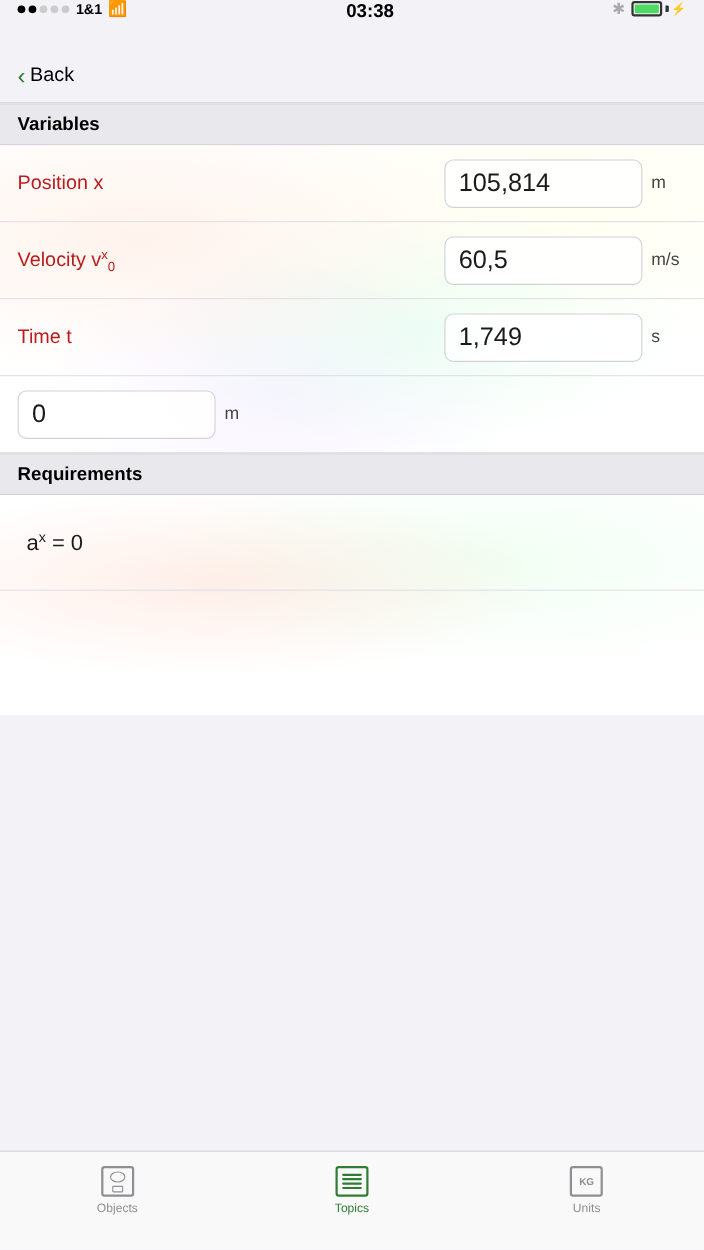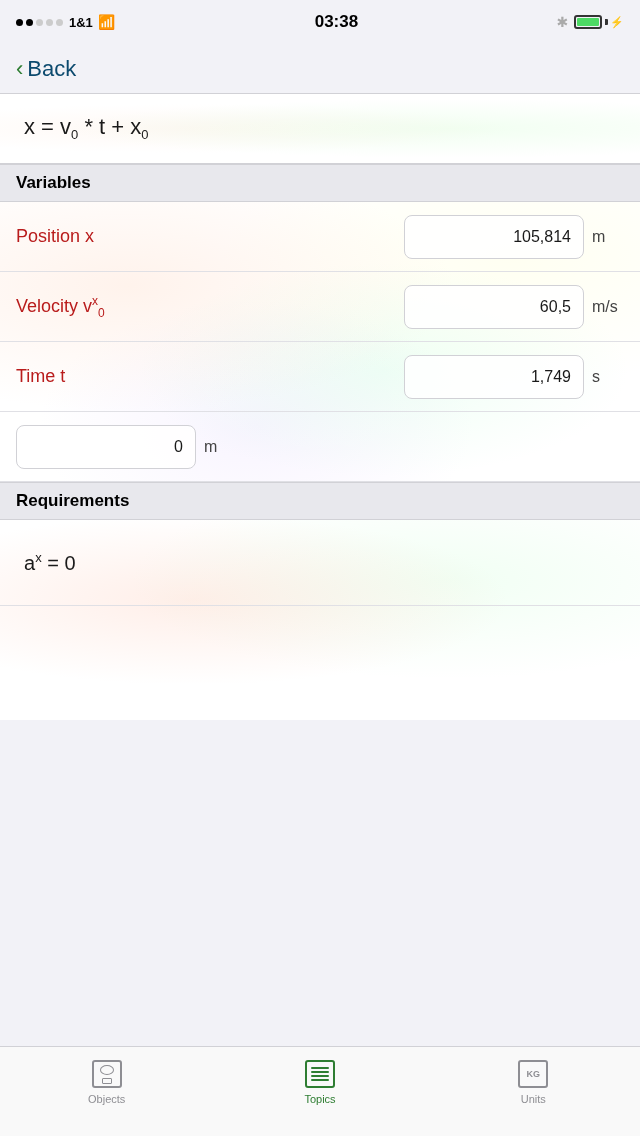--- a/index.html
+++ b/index.html
@@ -12,21 +12,21 @@
       display: flex;
       flex-direction: column;
       overflow-x: hidden;
     }
 
     
     .status-bar {
       height: 44px;
       background: #f2f2f7;
       display: flex;
-      align-items: center;
+      align-items: flex-start;
       justify-content: space-between;
       padding: 0 16px;
       flex-shrink: 0;
     }
     .status-left {
       display: flex;
       align-items: center;
       gap: 6px;
       font-size: 13px;
       font-weight: 600;
@@ -90,21 +90,21 @@
       background: none;
       border: none;
       padding: 0;
     }
     .back-chevron {
       font-size: 22px;
       font-weight: 300;
       line-height: 1;
       color: #2e7d32;
     }
-    .back-label { font-size: 22px; color: #0c4a6e; }
+    .back-label { font-size: 18px; color: #000000; }
 
     
     .content {
       flex: 1;
       background: #f2f2f7;
       overflow-y: auto;
     }
 
     
     .section-header {
@@ -184,22 +184,22 @@
       display: flex;
       align-items: center;
       gap: 8px;
     }
     .variable-input {
       width: 180px;
       height: 44px;
       border: 1px solid #d1d1d6;
       border-radius: 8px;
       background: rgba(255,255,255,0.85);
-      font-size: 16px;
-      text-align: right;
+      font-size: 23px;
+      text-align: left;
       padding: 0 12px;
       color: #1a1a1a;
       -webkit-appearance: none;
       outline: none;
     }
     .variable-unit {
       font-size: 16px;
       color: #444;
       min-width: 32px;
     }
@@ -352,25 +352,20 @@
 <div class="nav-bar">
   <button class="back-btn">
     <span class="back-chevron">‹</span>
     <span class="back-label">Back</span>
   </button>
 </div>
 
 <div class="content">
 
 
-  <div class="equation-area">
-    <span class="equation-text">
-      x = v<sub>0</sub> * t + x<sub>0</sub>
-    </span>
-  </div>
 
   <div class="section-header">
     <span class="section-header-text">Variables</span>
   </div>
 
   <div class="variables-area">
 
     <div class="variable-row">
       <span class="variable-label">Position x</span>
       <div class="variable-input-wrapper">

